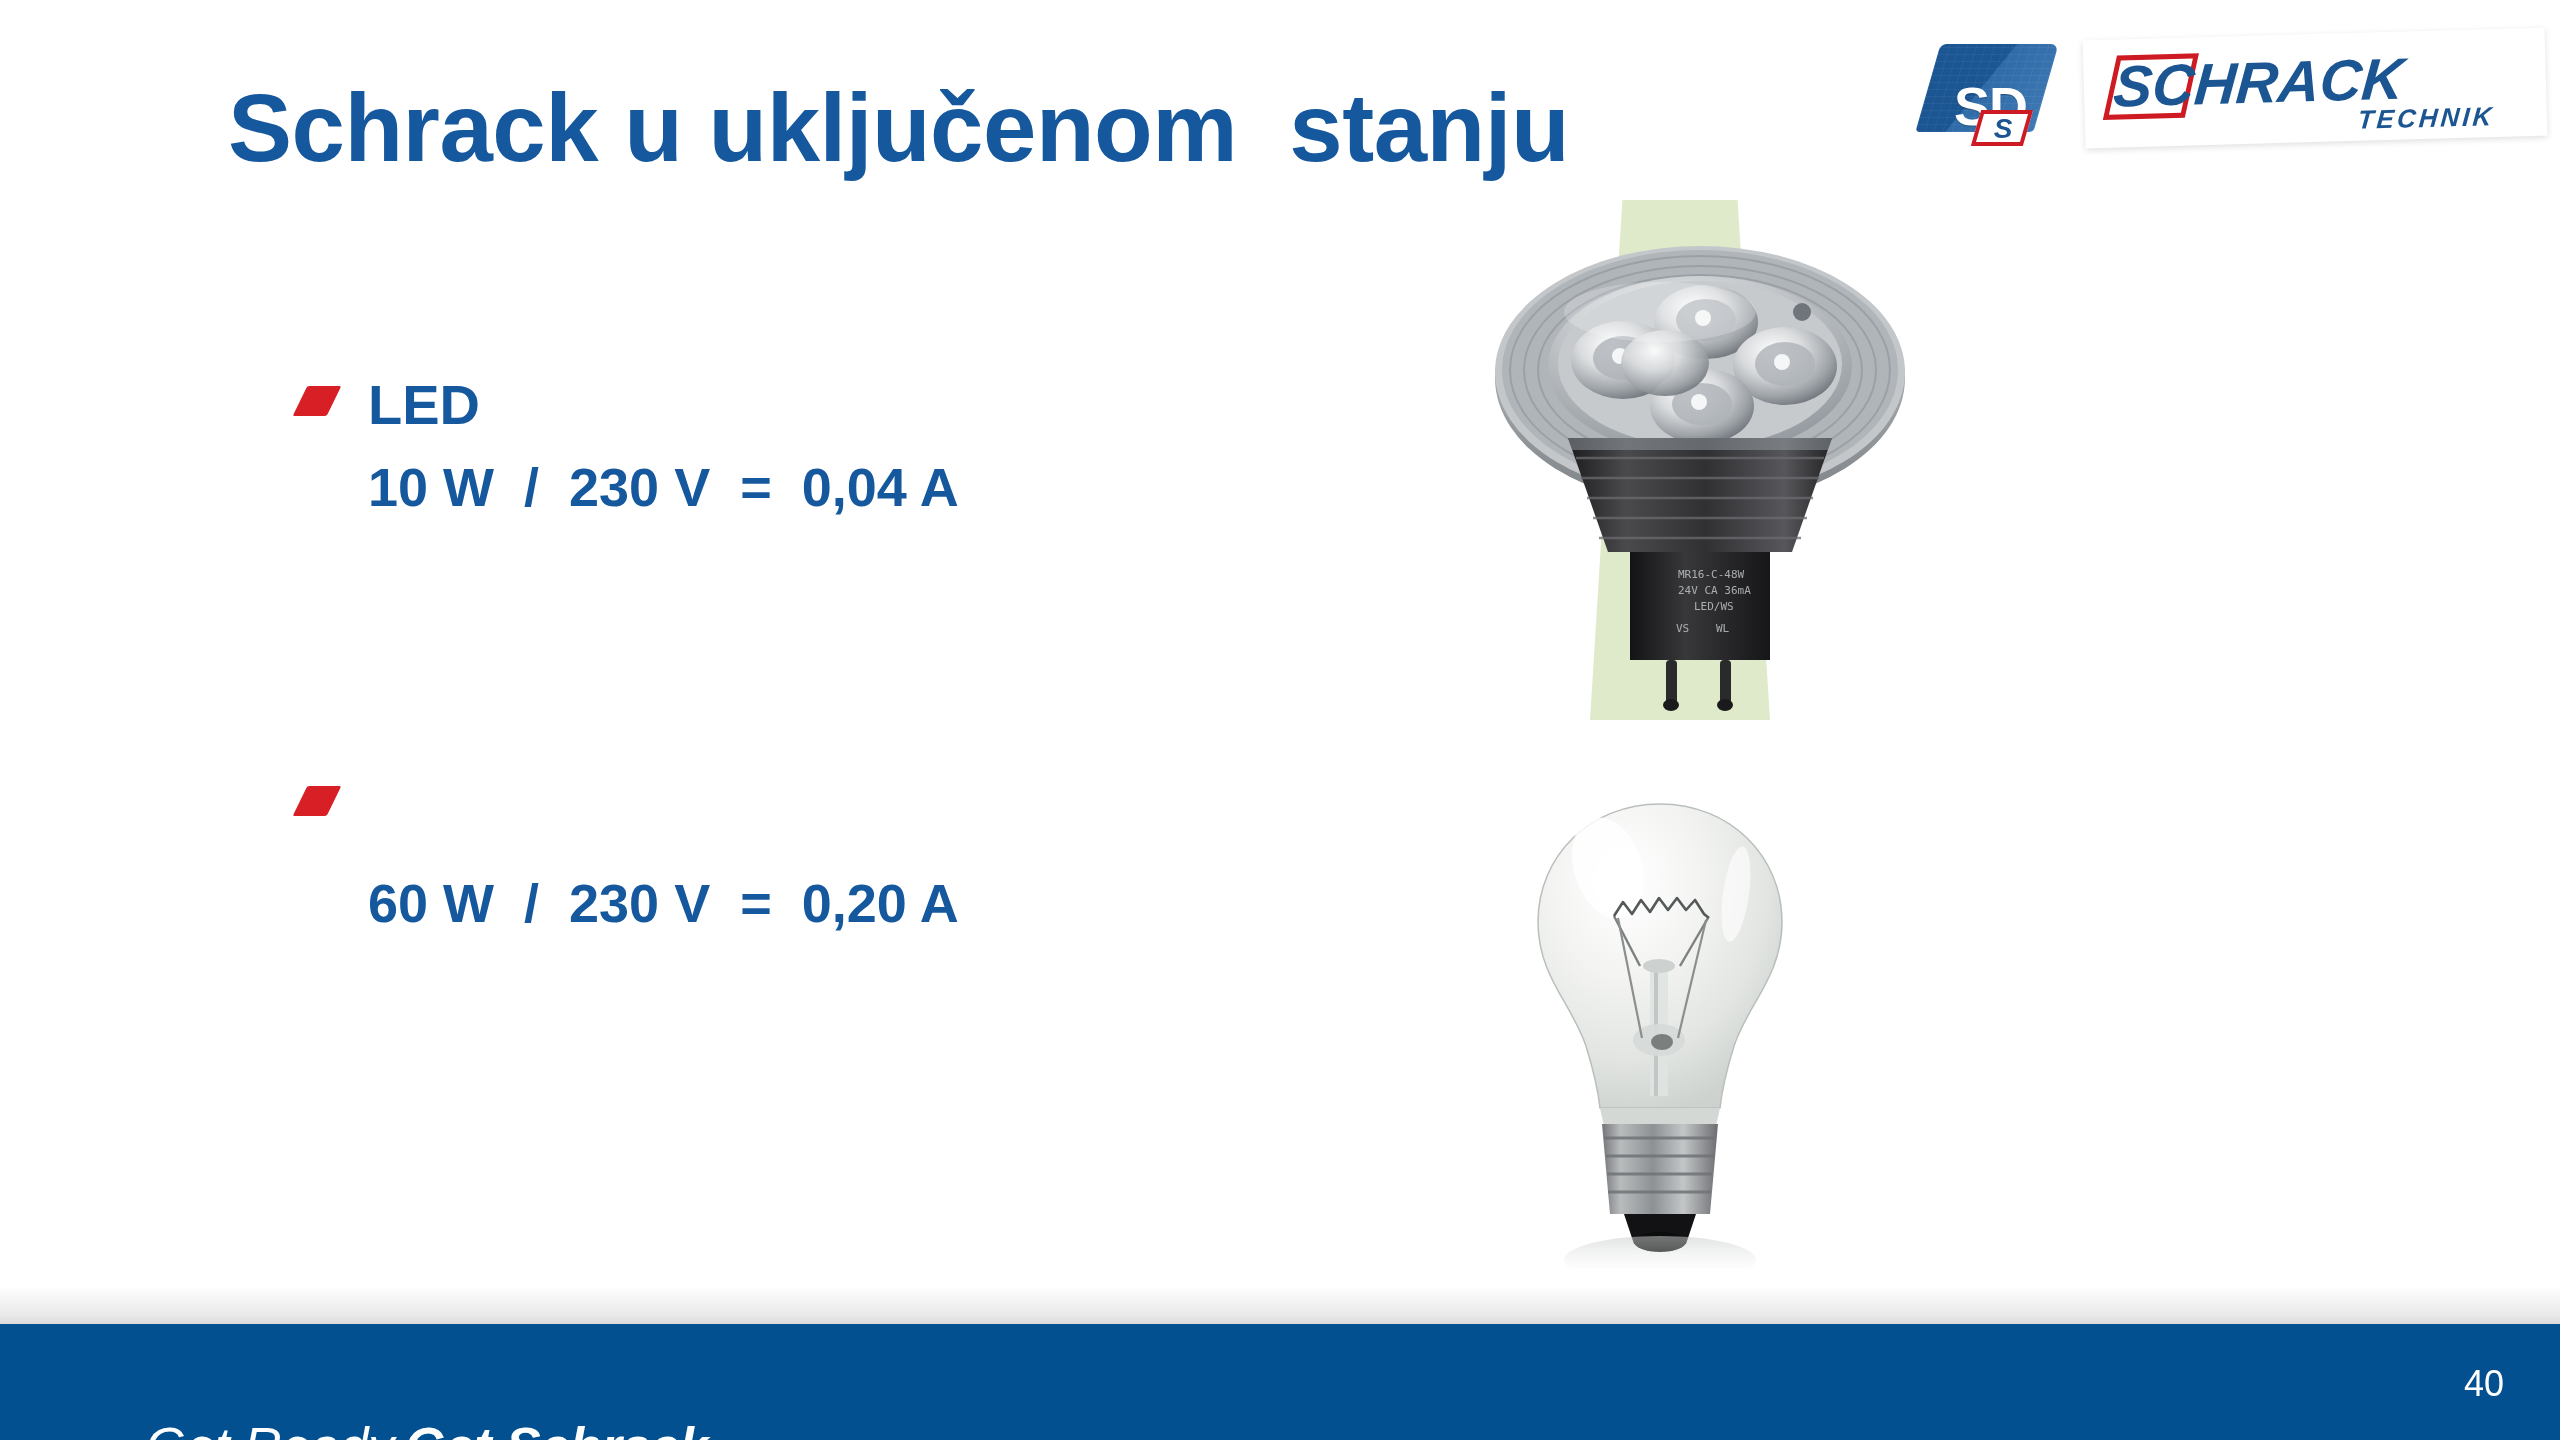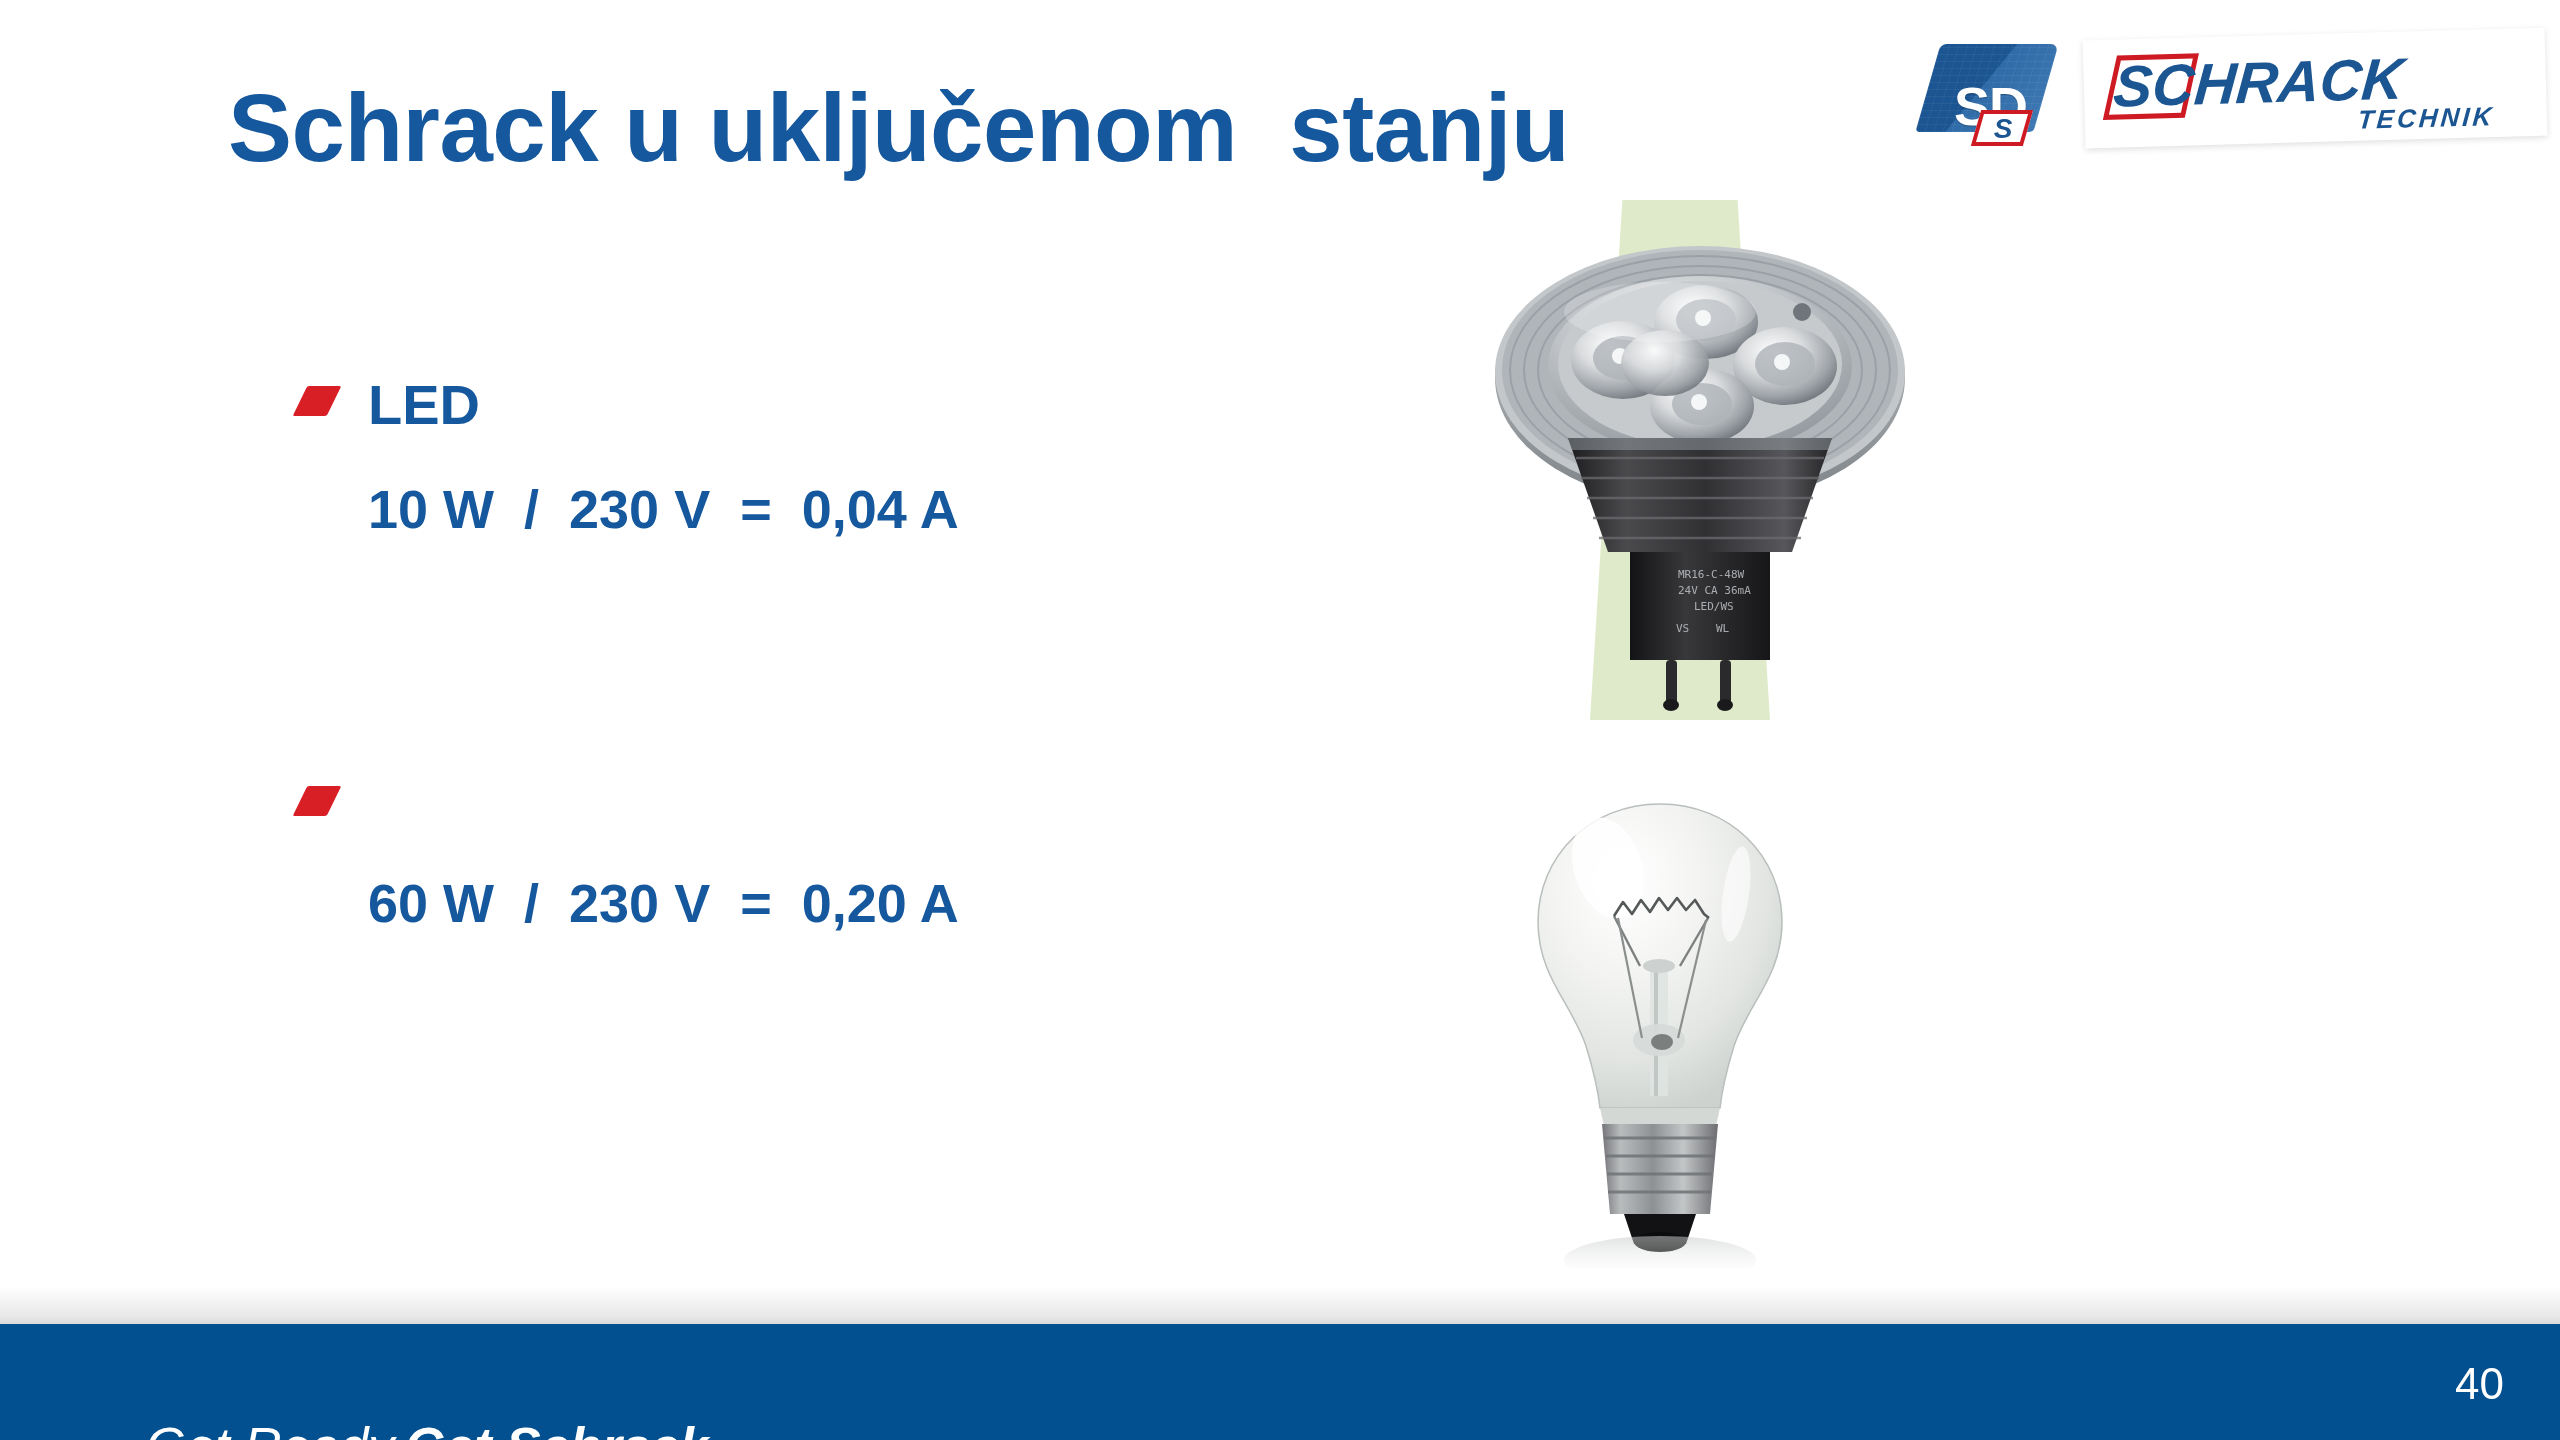--- a/index.html
+++ b/index.html
@@ -189,21 +189,21 @@
     position: absolute;
     left: 68px;
     font-size: 54px;
     font-weight: bold;
     color: #15589E;
     white-space: pre;
     line-height: 66px;
   }
 
   #group-led { left: 300px; top: 372px; width: 1000px; }
-  #group-led .formula { top: 104px; }
+  #group-led .formula { top: 82px; }
 
   #group-classic { left: 300px; top: 772px; width: 1000px; }
   #group-classic .formula { top: 98px; }
 
   
   #led-photo {
     position: absolute;
     left: 1480px;
     top: 200px;
     width: 440px;
@@ -256,21 +256,21 @@
     color: #ffffff;
     white-space: pre;
     line-height: 64px;
   }
   #footer-tagline .t1 { font-weight: normal; }
   #footer-tagline .t2 { font-weight: bold; }
   #page-number {
     position: absolute;
     right: 56px;
     top: 1364px;
-    font-size: 44px;
+    font-size: 36px;
     color: #ffffff;
     line-height: 40px;
     margin-left: 21px;
   }
 </style>
 </head>
 <body>
 
 <div id="slide">
 

